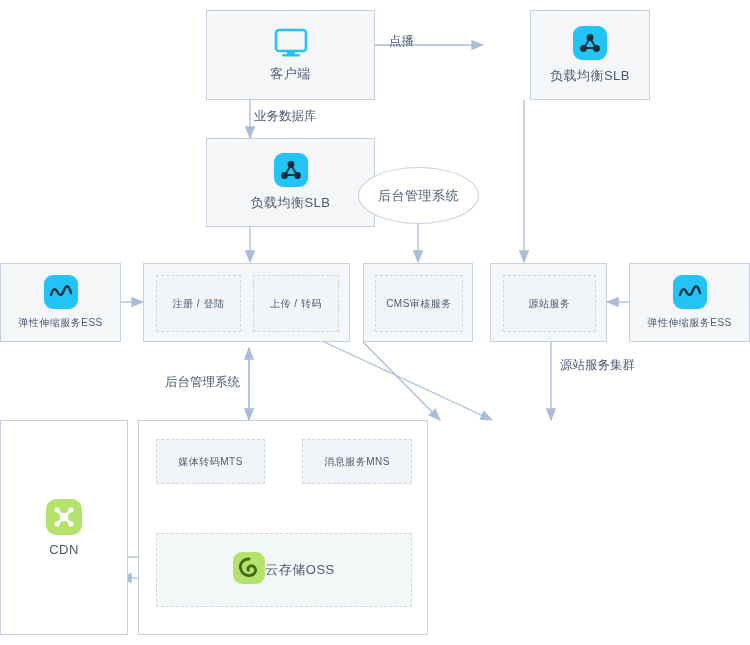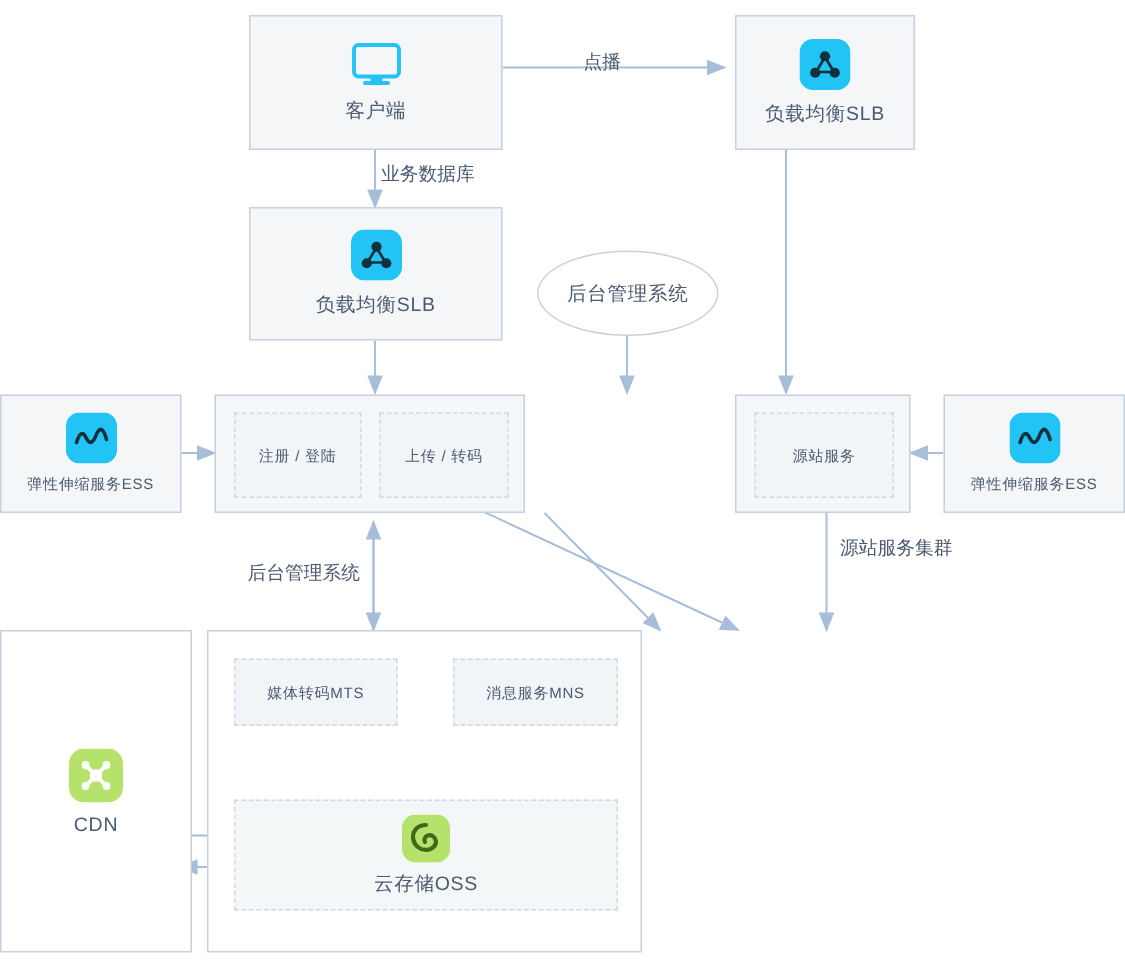--- a/index.html
+++ b/index.html
@@ -13,20 +13,21 @@
   #diagram { position: absolute; inset: 0; width: 750px; height: 645px; }
 
   .node {
     position: absolute;
     background: #f4f6f8;
     border: 1px solid #c5d0e0;
     display: flex;
     flex-direction: column;
     align-items: center;
     justify-content: center;
+    margin-left: 40px;
   }
   .node-plain {
     position: absolute;
     background: #ffffff;
     border: 1px solid #c5d0e0;
   }
   .subbox {
     position: absolute;
     background: #f2f5f7;
     border: 1px dashed #cfd8e3;
@@ -177,20 +178,25 @@
 
   <div class="node-plain" style="left:143px; top:263px; width:207px; height:79px; background:#f4f6f8;">
     <div class="subbox" style="left:12px; top:11px; width:85px; height:57px;">
       <span class="lbl lbl-sm">注册 / 登陆</span>
     </div>
     <div class="subbox" style="left:109px; top:11px; width:86px; height:57px;">
       <span class="lbl lbl-sm">上传 / 转码</span>
     </div>
   </div>
 
+  <div class="node-plain" style="left:363px; top:263px; width:110px; height:79px; background:#f4f6f8;">
+    <div class="subbox" style="left:11px; top:11px; width:88px; height:57px;">
+      <span class="lbl lbl-sm">CMS审核服务</span>
+    </div>
+  </div>
 
   <div class="node-plain" style="left:490px; top:263px; width:117px; height:79px; background:#f4f6f8;">
     <div class="subbox" style="left:12px; top:11px; width:93px; height:57px;">
       <span class="lbl lbl-sm">源站服务</span>
     </div>
   </div>
 
   <div class="node-plain" style="left:629px; top:263px; width:121px; height:79px; background:#f4f6f8; display:flex; flex-direction:column; align-items:center; justify-content:center;">
     <span class="icon-wrap">
       <svg class="icon" width="34" height="34" viewBox="0 0 34 34">
@@ -219,21 +225,21 @@
     <span class="lbl">CDN</span>
   </div>
 
   <div class="node-plain" style="left:138px; top:420px; width:290px; height:215px;">
     <div class="subbox" style="left:17px; top:18px; width:109px; height:45px;">
       <span class="lbl lbl-sm">媒体转码MTS</span>
     </div>
     <div class="subbox" style="left:163px; top:18px; width:110px; height:45px;">
       <span class="lbl lbl-sm">消息服务MNS</span>
     </div>
-    <div class="subbox-white" style="left:17px; top:112px; width:256px; height:74px; flex-direction:column;">
+    <div class="subbox-white" style="left:17px; top:112px; width:256px; height:74px; flex-direction:row;">
       <span class="icon-wrap" style="margin-bottom:5px;">
         <svg class="icon" width="32" height="32" viewBox="0 0 32 32">
           <rect x="0" y="0" width="32" height="32" rx="9" fill="#b5e26a"></rect>
           <path d="M16 7 C10 7 6.5 11.5 7.5 16.5 C8.4 21 12.5 24 16.8 23.6
                    C20.5 23.2 23 20.5 22.6 17.6 C22.2 14.8 19.5 13.2 17.2 14
                    C15.2 14.7 14.4 16.8 15.3 18.3" stroke="#3f6b18" stroke-width="2.8" fill="none" stroke-linecap="round"></path>
         </svg>
       </span>
       <span class="lbl">云存储OSS</span>
     </div>

